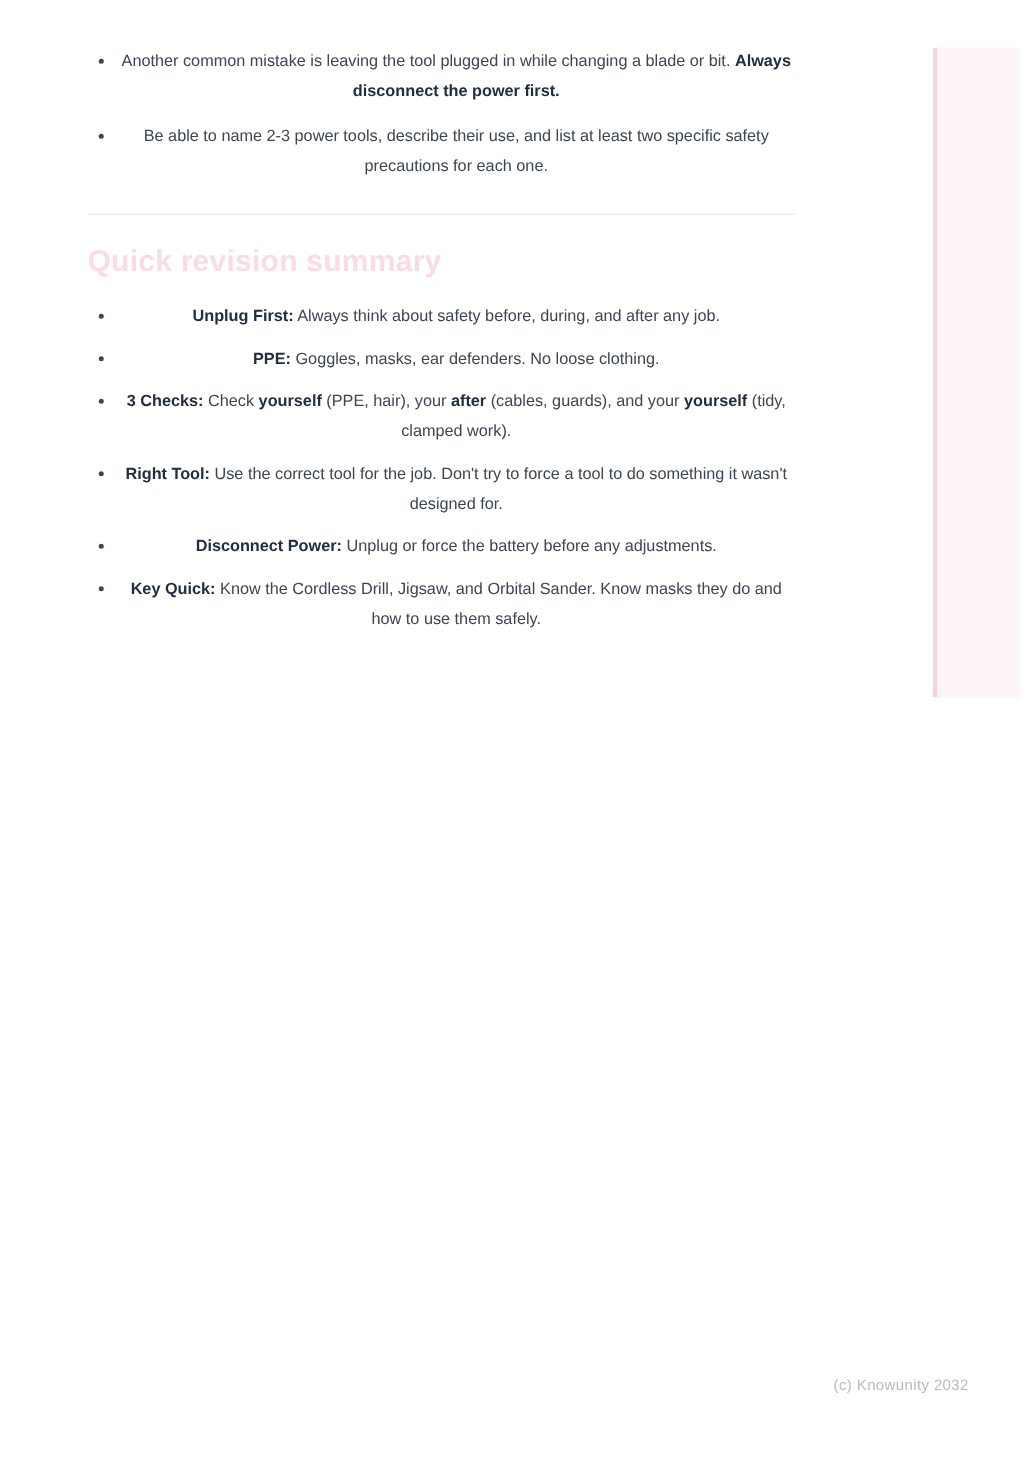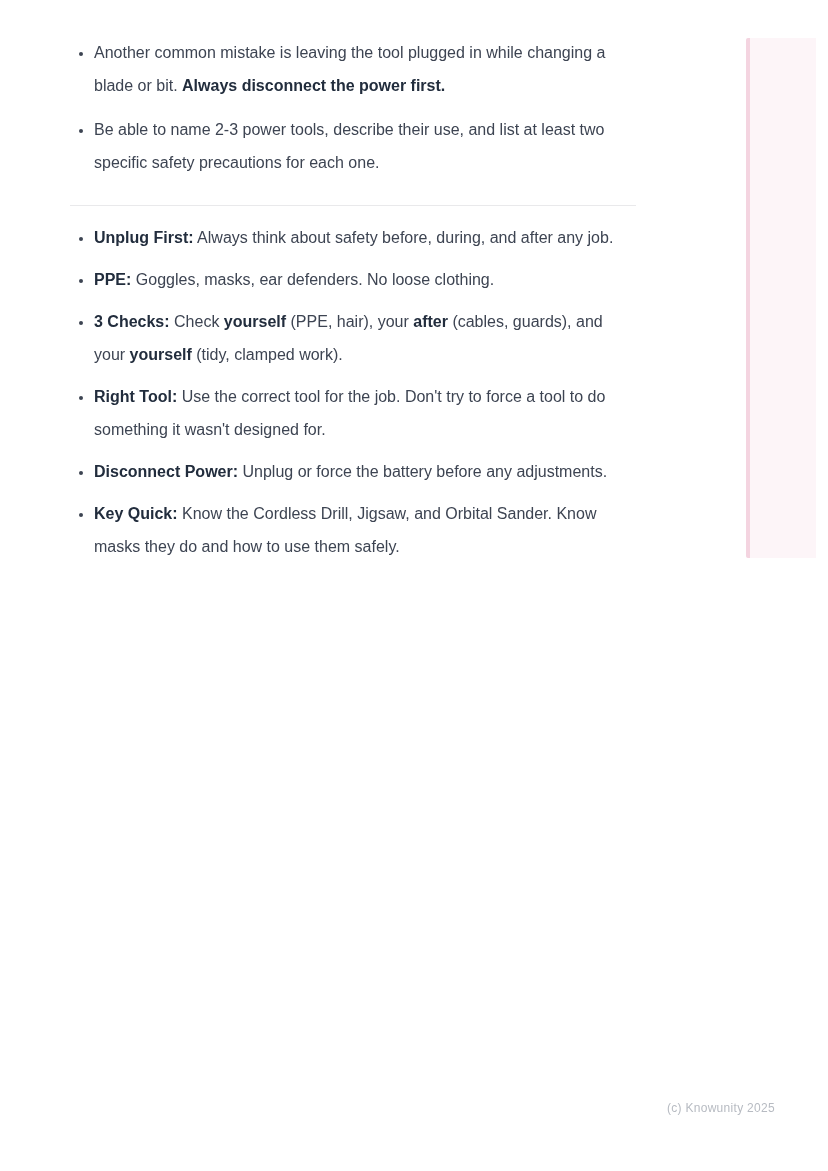--- a/index.html
+++ b/index.html
@@ -23,24 +23,25 @@
     left: 70px;
     top: 36px;
     width: 566px;
   }
   ul.bullets {
     list-style: disc outside;
     padding-left: 24px;
     margin: 0;
   }
   ul.bullets li {
-    font-size: 16px;
-    line-height: 33px;
+    font-size: 13px;
+    line-height: 24px;
     color: var(--body-text, #3d4452);
     margin-bottom: 11px;
+    text-align: center;
   }
   ul.bullets li::marker {
     color: var(--body-text, #3d4452);
     font-size: 14px;
   }
   ul.bullets li b {
     font-weight: 700;
     color: var(--bold-text, #222d3d);
   }
   ul.summary-list li { margin-bottom: 9px; }
@@ -86,27 +87,28 @@
 
 <div class="page">
   <div class="content">
     <ul class="bullets top-list">
         <li><span>Another common mistake is leaving the tool plugged in while changing a blade or bit. </span><b>Always disconnect the power first.</b></li>
         <li><span>Be able to name 2-3 power tools, describe their use, and list at least two specific safety precautions for each one.</span></li>
       </ul>
 
     <hr class="divider">
 
+    <h2 class="heading">Quick revision summary</h2>
 
     <ul class="bullets summary-list">
         <li><b>Unplug First:</b><span> Always think about safety before, during, and after any job.</span></li>
         <li><b>PPE:</b><span> Goggles, masks, ear defenders. No loose clothing.</span></li>
         <li><b>3 Checks:</b><span> Check </span><b>yourself</b><span> (PPE, hair), your </span><b>after</b><span> (cables, guards), and your </span><b>yourself</b><span> (tidy, clamped work).</span></li>
         <li><b>Right Tool:</b><span> Use the correct tool for the job. Don't try to force a tool to do something it wasn't designed for.</span></li>
         <li><b>Disconnect Power:</b><span> Unplug or force the battery before any adjustments.</span></li>
         <li><b>Key Quick:</b><span> Know the Cordless Drill, Jigsaw, and Orbital Sander. Know masks they do and how to use them safely.</span></li>
       </ul>
   </div>
 
   <div class="side-bar"></div>
 
-  <div class="footer">(c) Knowunity 2025</div>
+  <div class="footer">(c) Knowunity 2032</div>
 </div>
 
 </body></html>

